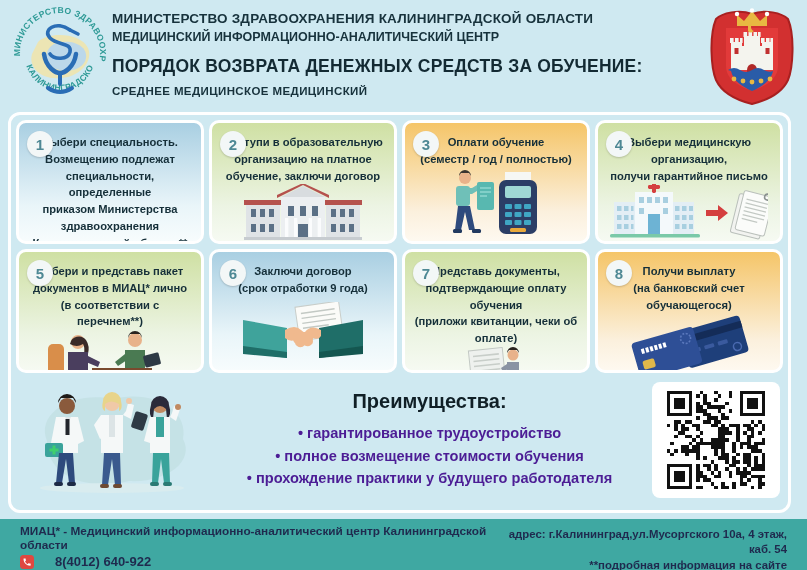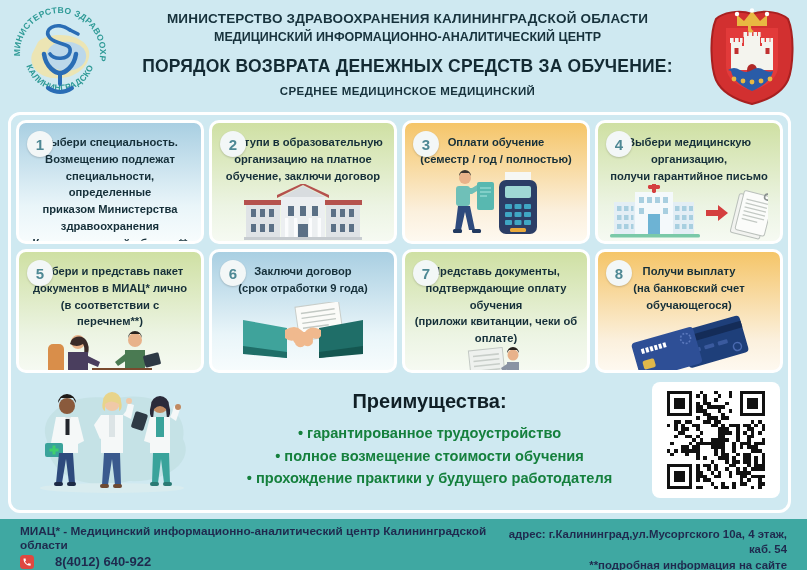--- a/index.html
+++ b/index.html
@@ -2,42 +2,42 @@
 <html><head>
 <meta charset="utf-8">
 <style>
   html,body{margin:0;padding:0;}
   body{font-family:"Liberation Sans",sans-serif;}
   .page{position:relative;width:807px;height:570px;background:#cfe9f1;overflow:hidden;color:#17323c;}
 
   
   .logo{position:absolute;left:8px;top:4px;width:104px;height:104px;}
   .emblem{position:absolute;right:10px;top:6px;width:90px;height:100px;}
-  .header-text{position:absolute;left:112px;right:104px;top:11px;text-align:center;}
+  .header-text{position:absolute;left:112px;right:104px;top:11px;text-align:left;}
   .h-line1{font-size:13.5px;font-weight:600;letter-spacing:.2px;}
   .h-line2{font-size:12.5px;font-weight:600;margin-top:4px;}
   .h-title{font-size:17.5px;font-weight:800;margin-top:12px;letter-spacing:.2px;color:#132a33;}
   .h-sub{font-size:11.5px;font-weight:600;margin-top:8px;letter-spacing:.4px;}
 
   
   .main-frame{position:absolute;left:8px;top:112px;width:783px;height:401px;border:3px solid #fff;border-radius:12px;box-sizing:border-box;}
   .cards{display:grid;grid-template-columns:repeat(4,1fr);gap:5px;padding:5px;}
   .card{height:124px;border:3px solid #fff;border-radius:10px;box-sizing:border-box;position:relative;display:flex;flex-direction:column;overflow:hidden;}
   .theme-blue{background:linear-gradient(180deg,#a9cfe2 0%,#e9f5f9 70%,#f7fcfd 100%);}
   .theme-green{background:linear-gradient(180deg,#cfe0a3 0%,#ecf4e3 70%,#f6faf2 100%);}
   .theme-yellow{background:linear-gradient(180deg,#f5c568 0%,#fbf0dd 75%,#fef9f0 100%);}
   .step-num{position:absolute;left:8px;top:8px;width:26px;height:26px;border-radius:50%;background:#f3f7f7;color:#4e8894;font-weight:700;font-size:15px;display:flex;align-items:center;justify-content:center;box-shadow:0 1px 2px rgba(0,0,0,.18);}
   .step-text{margin:11px 8px 0;text-align:center;font-size:11.2px;font-weight:700;line-height:1.5;white-space:pre-line;color:#152f39;}
   .step-fig{flex:1;display:flex;align-items:flex-end;justify-content:center;padding-bottom:6px;}
 
   
   .bottom{display:flex;align-items:center;gap:18px;padding:0 8px 4px 6px;height:124px;}
   .benefits{flex:1;text-align:center;}
   .benefits-title{font-size:20px;font-weight:800;color:#101f26;margin-bottom:9px;}
-  .benefit-item{font-size:14.6px;font-weight:700;line-height:1.55;color:#15803d;}
+  .benefit-item{font-size:14.6px;font-weight:700;line-height:1.55;color:#4c1d95;}
   .benefit-item::before{content:"•  ";}
   .qr-panel{width:128px;height:116px;background:#fff;border-radius:8px;display:flex;align-items:center;justify-content:center;flex:0 0 auto;}
 
   
   .footer{position:absolute;left:0;bottom:0;width:100%;height:51px;background:#3fa8a2;box-sizing:border-box;display:flex;justify-content:space-between;align-items:flex-start;padding:5px 20px 0;color:#1f2a4e;}
   .f-org{font-size:11.8px;font-weight:700;margin-bottom:2px;}
   .f-row{display:flex;align-items:center;gap:21px;font-size:13px;font-weight:700;margin-top:1px;}
   .f-right{text-align:right;font-size:11.4px;font-weight:700;line-height:1.35;padding-top:3px;}
   .ico{display:inline-block;}
 </style>

